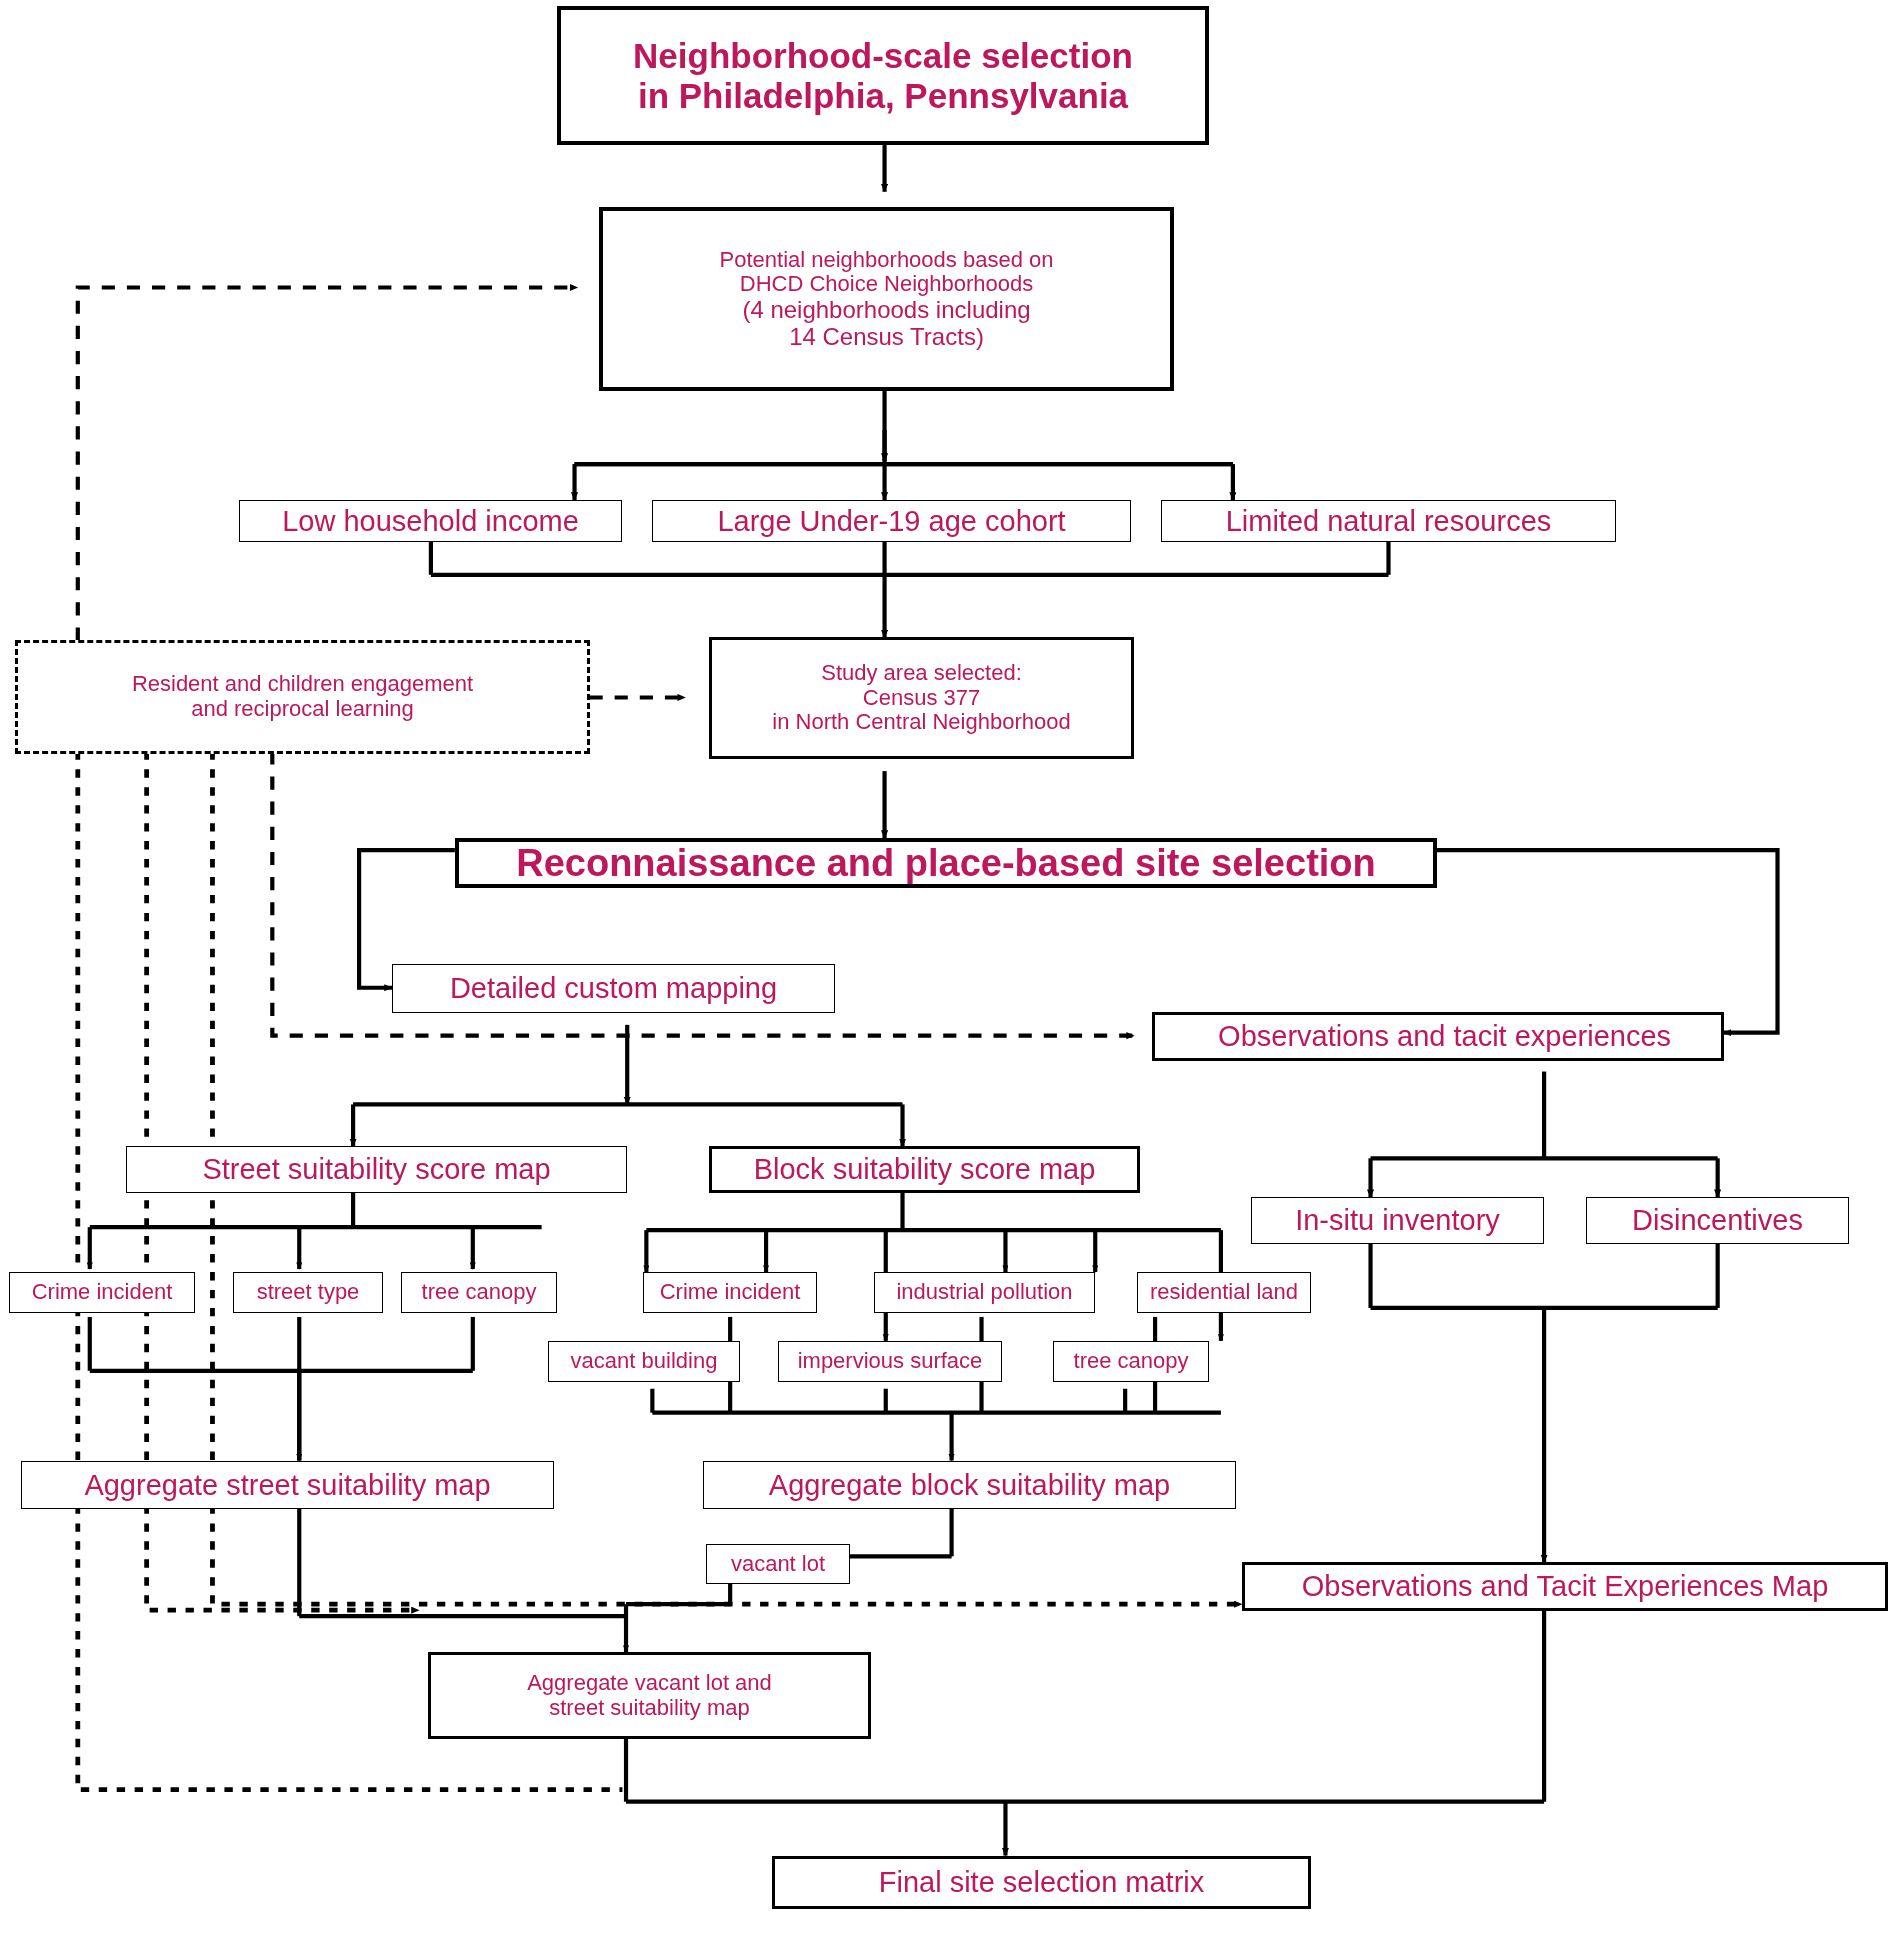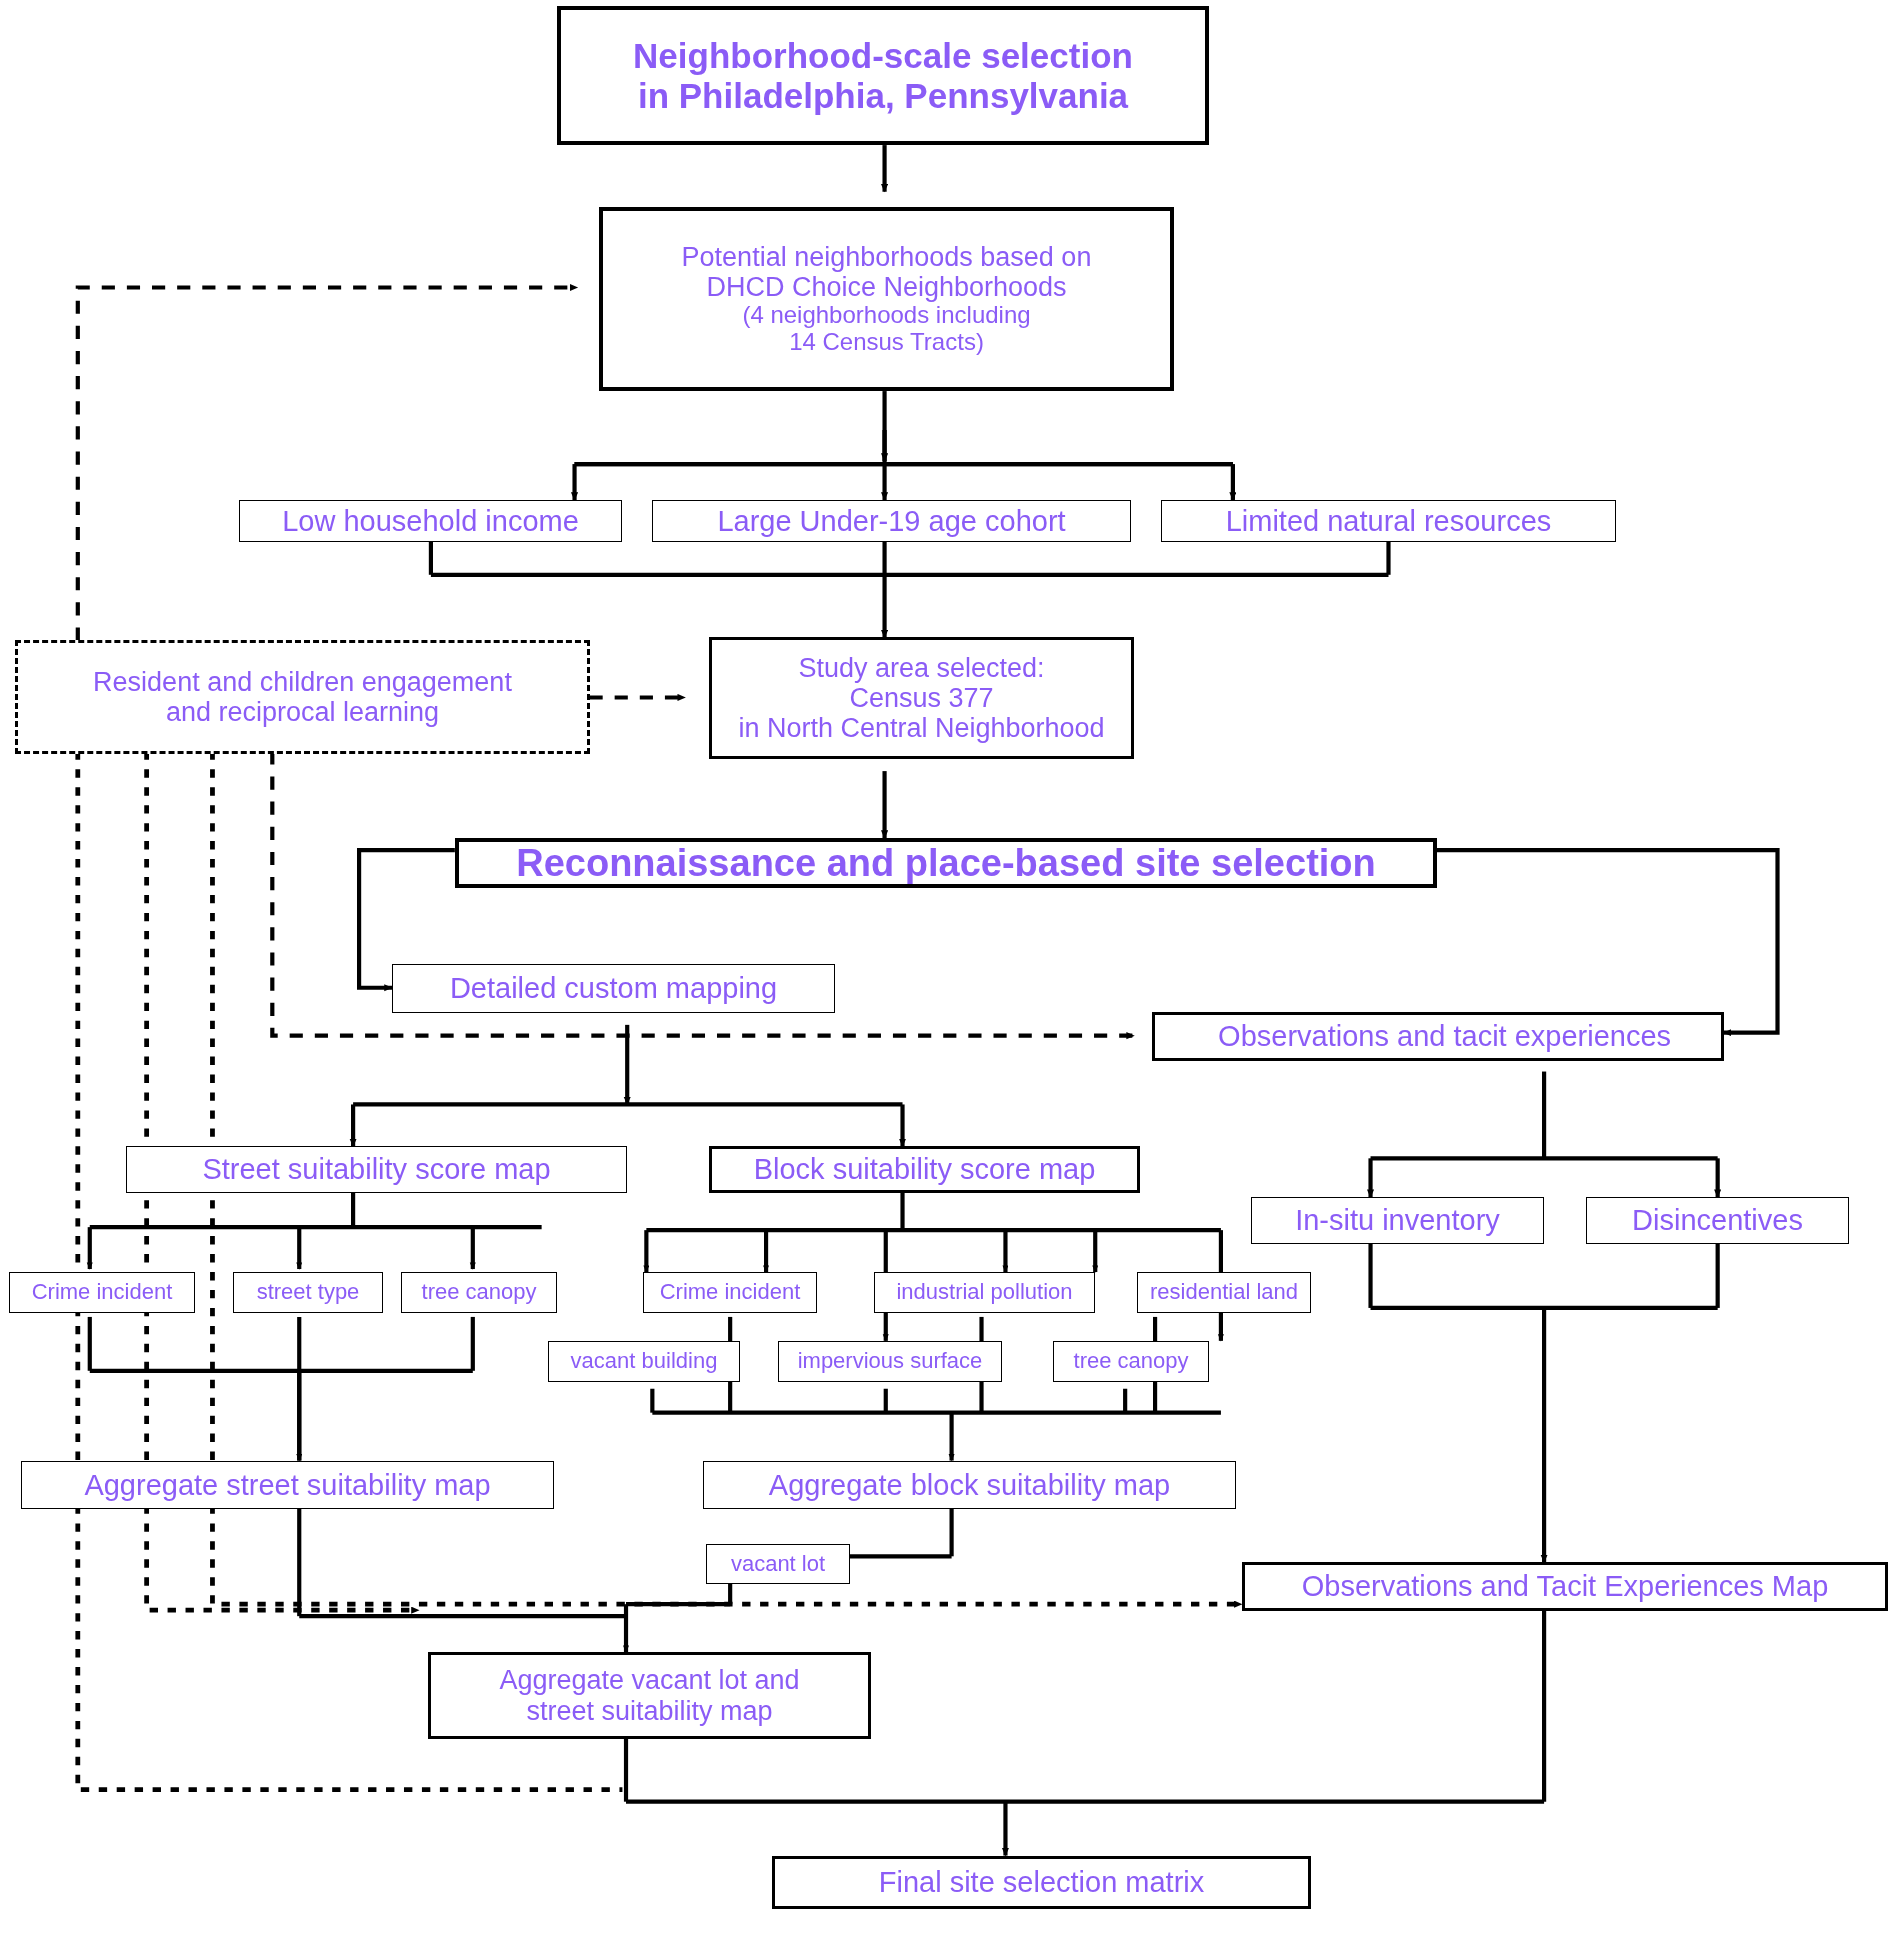--- a/index.html
+++ b/index.html
@@ -1,27 +1,27 @@
 <!DOCTYPE html>
 <html style="font-size:9.6px"><head>
 <meta charset="utf-8">
 <style>
   html,body{margin:0;padding:0;background:#ffffff;}
   body{font-family:"Liberation Sans", sans-serif;}
   #stage{position:relative;width:1899px;height:1936px;background:#fff;overflow:hidden;}
   svg#wires{position:absolute;left:0;top:0;width:1899px;height:1936px;}
   .node{position:absolute;box-sizing:border-box;background:#ffffff;border:1.8px solid #000;
         display:flex;align-items:center;justify-content:center;text-align:center;
-        color:#8b5cf6;line-height:1.12;padding:1.2px 4.8px;}
+        color:#be185d;line-height:1.12;padding:1.2px 4.8px;}
   .node.heavy{border-width:4.2px;}
   .node.med{border-width:3px;}
   .node.thin{border-width:1.8px;}
   .node.dashedbox{border-style:dashed;border-width:3px;}
   .t-title{font-size:35px;font-weight:bold;}
-  .t-big{font-size:27px;}
+  .t-big{font-size:22px;}
   .t-sub{font-size:24px;}
   .t-mid{font-size:29px;}
   .t-reco{font-size:38px;font-weight:bold;}
   .t-small{font-size:22px;}
   .t-tiny{font-size:22px;}
   .lines{white-space:pre-line;}
 </style>
 </head>
 <body>
 

